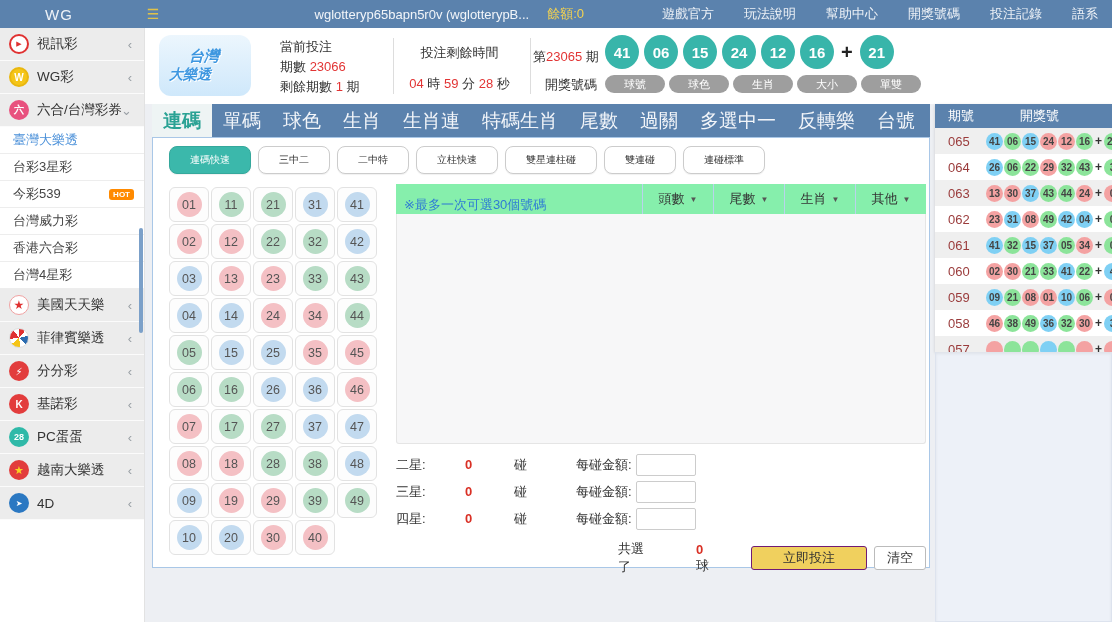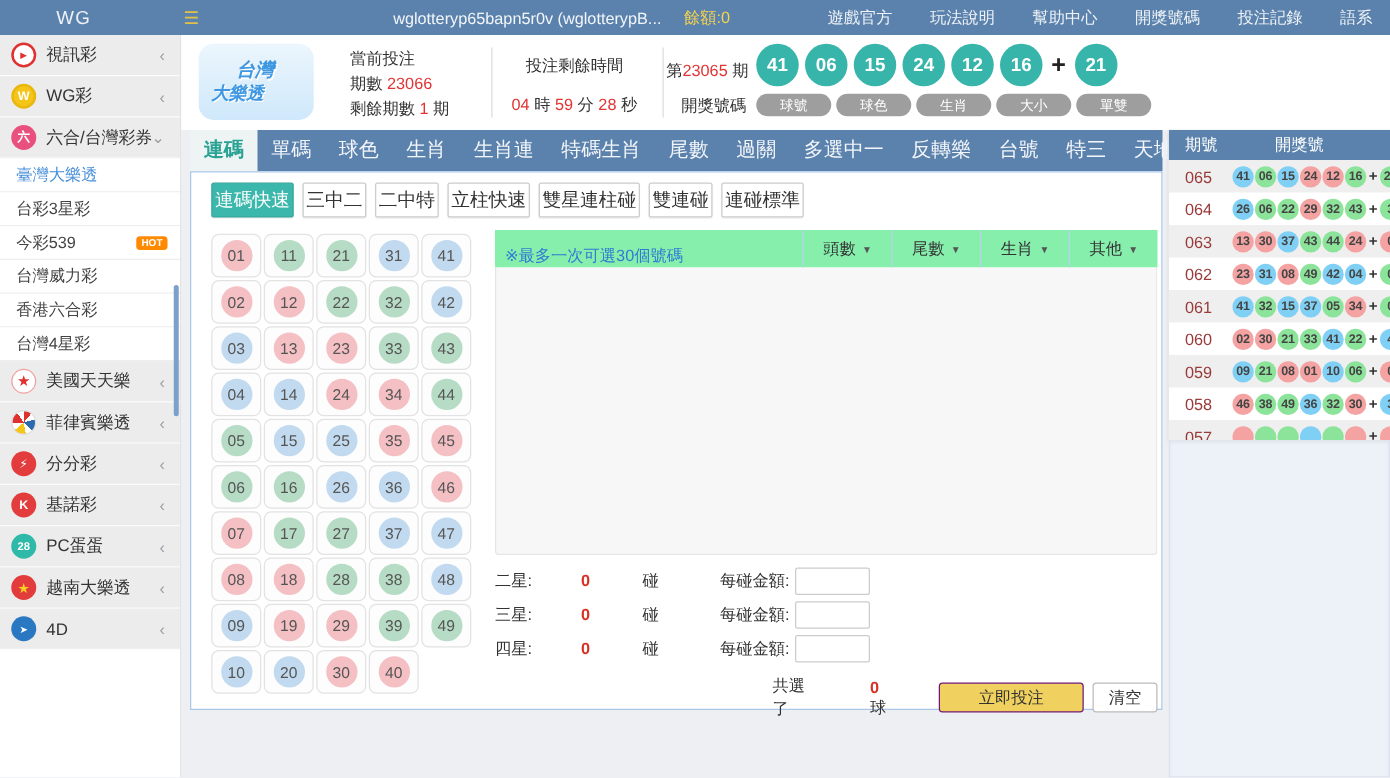--- a/index.html
+++ b/index.html
@@ -48,26 +48,26 @@
   .info2 .time { margin-top:13px; white-space:nowrap; }
   .info3 { position:absolute; left:388px; top:20px; font-size:13px; color:#333; }
   .info3 div:last-child { margin-top:10px; padding-left:12px; }
   .draw-balls { position:absolute; left:460px; top:7px; display:flex; align-items:center; gap:5px; }
   .dball { width:34px; height:34px; border-radius:50%; background:#38b5aa; color:#fff; font-size:15px; font-weight:bold; display:flex; align-items:center; justify-content:center; }
   .dplus { font-size:20px; font-weight:bold; color:#222; margin:0 2px; }
   .view-tabs { position:absolute; left:460px; top:47px; display:flex; gap:4px; }
   .vpill { width:60px; height:18px; border-radius:9px; background:#9e9e9e; color:#fff; font-size:11px; display:flex; align-items:center; justify-content:center; cursor:pointer; }
 
   .tab-bar { position:absolute; left:7px; top:76px; width:778px; height:33px; background:#5b82ad; display:flex; align-items:stretch; }
-  .tab { padding:8px 11px; display:flex; align-items:center; color:#f2f5f9; font-size:16px; cursor:pointer; white-space:nowrap; }
+  .tab { padding:8px 11px; display:flex; align-items:center; color:#f2f5f9; font-size:19px; cursor:pointer; white-space:nowrap; }
   .tab.active { background:#eef4f4; color:#2aa294; font-weight:bold; }
 
   .panel { position:absolute; left:7px; top:109px; width:778px; height:431px; background:#fff; border:1px solid #a9c7e7; }
   .modes { position:absolute; left:16px; top:8px; display:flex; gap:7px; }
-  .mode-btn { height:28px; padding:0 2px; border:1px solid #ccc; border-radius:2px; background:#fff; color:#333; font-size:15px; display:flex; align-items:center; cursor:pointer; box-shadow:0 1px 1px rgba(0,0,0,.06); white-space:nowrap; }
+  .mode-btn { height:28px; padding:0 20px; border:1px solid #ccc; border-radius:8px; background:#fff; color:#333; font-size:10px; display:flex; align-items:center; cursor:pointer; box-shadow:0 1px 1px rgba(0,0,0,.06); white-space:nowrap; }
   .mode-btn.active { background:#3bb8ab; border-color:#35a89c; color:#fff; }
 
   .numgrid { position:absolute; left:16px; top:49px; display:grid; grid-template-columns:repeat(5,40px); grid-auto-rows:35px; gap:2px; }
   .cell { background:#fdfdfd; border:1px solid #e2e2e2; border-radius:6px; display:flex; align-items:center; justify-content:center; cursor:pointer; }
   .cball { width:25px; height:25px; border-radius:50%; display:flex; align-items:center; justify-content:center; font-size:12.5px; color:#555; }
   .c-r { background:#f4c0c4; } .c-g { background:#b7dcc5; } .c-b { background:#c2daef; }
 
   .rzone { position:absolute; left:243px; top:46px; width:530px; }
   .note-bar { height:30px; background:#86efac; display:flex; align-items:flex-end; }
   .note-text { color:#2f7cd4; font-size:13px; padding-left:8px; }

